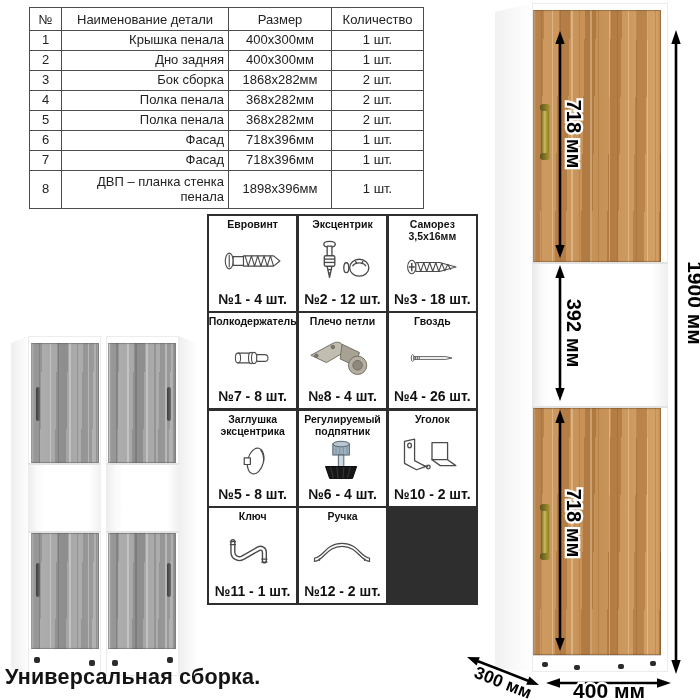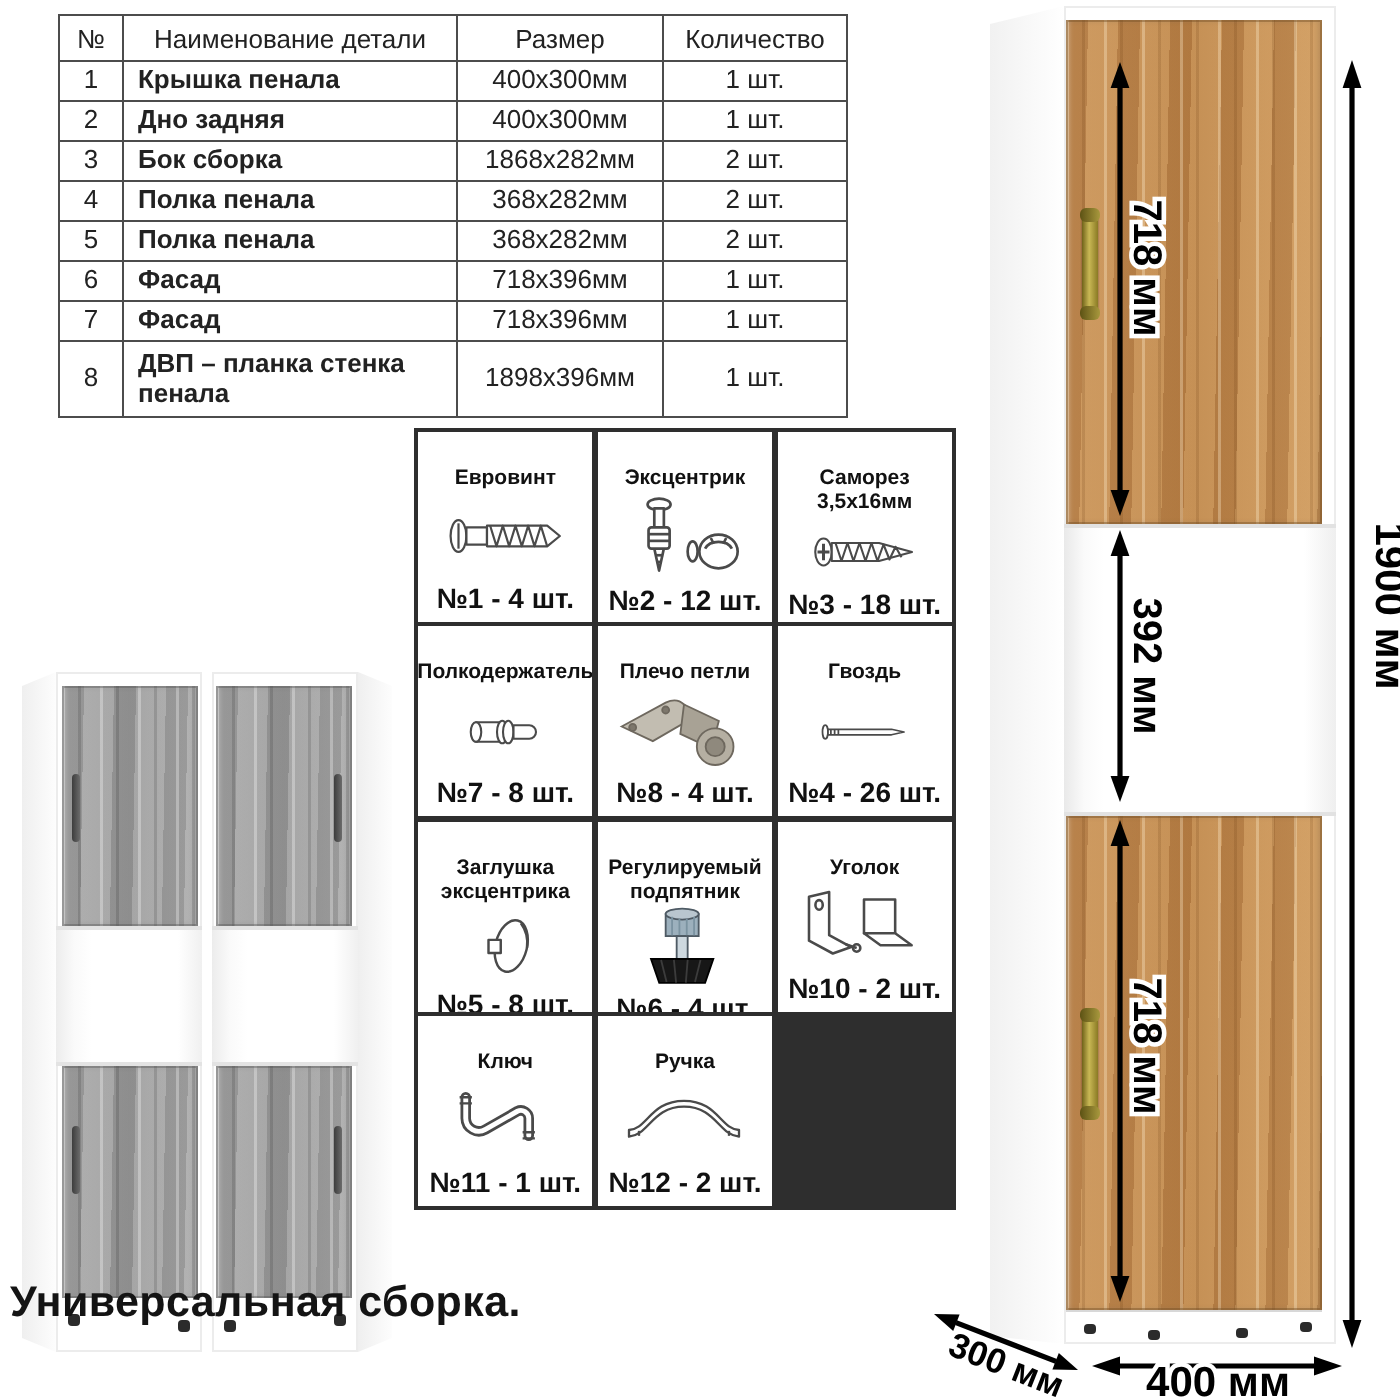--- a/index.html
+++ b/index.html
@@ -5,29 +5,29 @@
   html,body{margin:0;padding:0;background:#fff;}
   #root{position:relative;width:700px;height:700px;background:#fff;overflow:hidden;
         font-family:"Liberation Sans",sans-serif;color:#1c1c1c;}
 
   
   table.parts{position:absolute;left:29px;top:7px;width:394px;border-collapse:collapse;
               table-layout:fixed;font-size:13px;color:#222;}
   table.parts th,table.parts td{border:1.5px solid #4c4c4c;padding:0 4px;vertical-align:middle;}
   table.parts th{font-weight:normal;height:22px;text-align:center;}
   table.parts td{height:19px;text-align:center;line-height:1.15;}
-  table.parts td.name{text-align:left;padding-left:7px;font-weight:bold;}
+  table.parts td.name{text-align:right;padding-left:7px;}
   table.parts tr.tall td{height:37px;}
 
   
   .hw-grid{position:absolute;left:207px;top:214px;width:271px;height:391px;
            display:grid;grid-template-columns:repeat(3,1fr);grid-template-rows:repeat(4,1fr);
            gap:2.5px;background:#2e2e2e;border:2.5px solid #2e2e2e;box-sizing:border-box;}
   .hw-cell{background:#fff;display:flex;flex-direction:column;align-items:center;
-           justify-content:space-between;padding:18px 1px 4px;overflow:hidden;}
+           justify-content:space-between;padding:3px 1px 4px;overflow:hidden;}
   .hw-name{font-weight:bold;font-size:10.5px;line-height:1.12;text-align:center;color:#111;}
   .hw-count{font-weight:bold;font-size:14px;color:#111;white-space:nowrap;}
   .hw-icon{flex:1;display:flex;align-items:center;justify-content:center;width:100%;}
 
   
   .oak{background-image:
       repeating-linear-gradient(90deg, rgba(255,240,210,.33) 0 1.5px, rgba(0,0,0,0) 1.5px 8px,
          rgba(90,45,5,.15) 8px 9.5px, rgba(0,0,0,0) 9.5px 19px),
       repeating-linear-gradient(91deg, rgba(150,90,35,.26) 0 11px, rgba(235,185,120,.25) 11px 26px),
       linear-gradient(90deg,#c5915a,#b9834a 50%,#cc9a61);
@@ -88,21 +88,21 @@
   .m-door1 .gold-handle{top:96px;} .m-door2 .gold-handle{top:98px;}
 
   
   svg.dims{position:absolute;left:0;top:0;pointer-events:none;}
   .dim-line{stroke:#000;stroke-width:2.6px;}
   .dim-head{fill:#000;}
   .dim-text{font-family:"Liberation Sans",sans-serif;font-weight:bold;fill:#000;
       stroke:#fff;stroke-width:4.5px;paint-order:stroke;text-anchor:middle;}
 
   
-  .caption{position:absolute;left:5px;top:639px;font-size:21.5px;font-weight:bold;
+  .caption{position:absolute;left:5px;top:665px;font-size:21.5px;font-weight:bold;
       color:#141414;letter-spacing:.2px;}
 
   
   .li{stroke:#4a4a4a;fill:#fff;stroke-width:1.4;stroke-linejoin:round;}
   .li-n{stroke:#4a4a4a;fill:none;stroke-width:1.3;}
 </style>
 </head>
 <body>
 
 <div id="root">

